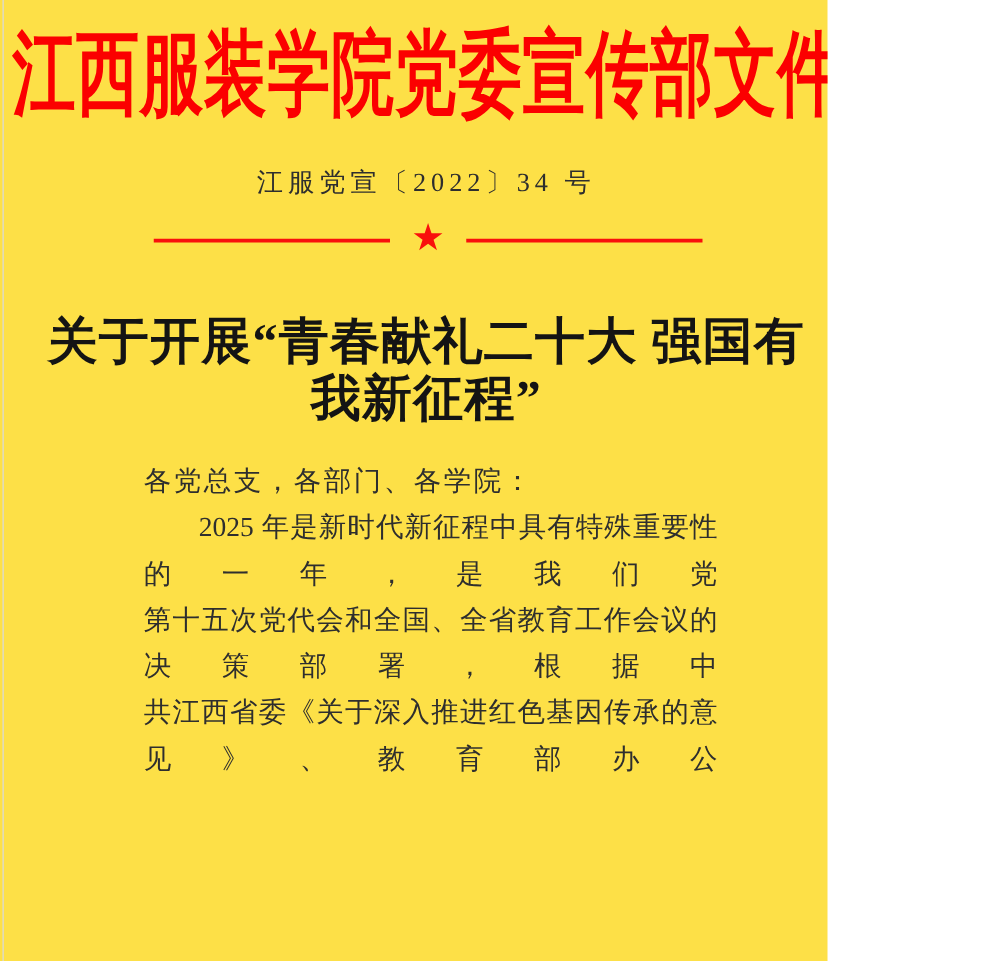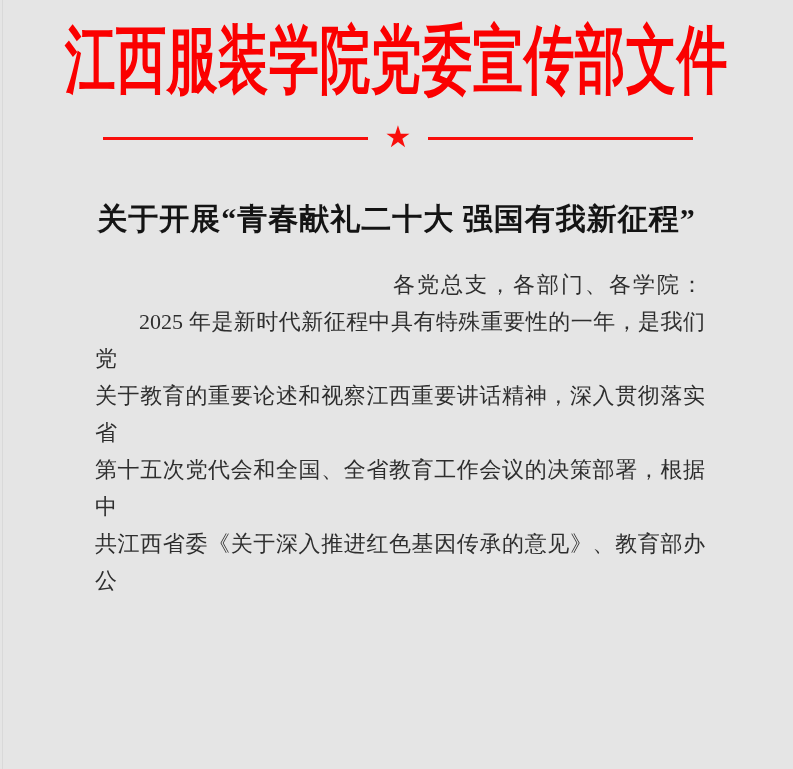--- a/index.html
+++ b/index.html
@@ -1,23 +1,24 @@
 <!DOCTYPE html>
 <html><head>
 <meta charset="utf-8">
 <style>
   * { margin: 0; padding: 0; box-sizing: border-box; }
   html, body { background: #ffffff; }
   .page {
     position: relative;
-    width: 793px;
+    width: 662px;
     height: 769px;
-    background: #e5e5e5;
+    background: #fde047;
     overflow: hidden;
     font-family: "Liberation Serif", "DejaVu Serif", serif;
+    padding-left: 20px;
   }
   .edge-shadow {
     position: absolute;
     left: 2px; top: 0;
     width: 1px; height: 100%;
     background: #d9d9d9;
   }
   
   .red-head {
     margin-top: 16px;
@@ -61,35 +62,35 @@
     color: #f90f0c;
     font-size: 30px;
     line-height: 1;
     margin: 0 17px;
     padding-bottom: 3px;
   }
   
   .title {
     margin-top: 42px;
     text-align: center;
-    font-size: 30px;
+    font-size: 40px;
     font-weight: 700;
     color: #141414;
     line-height: 46px;
     letter-spacing: 1px;
   }
   
   .body {
     margin: 24px 88px 0 95px;
     font-size: 22px;
     color: #2e2e2e;
     line-height: 37px;
   }
   .salutation {
-    text-align: right;
+    text-align: left;
     letter-spacing: 2px;
   }
   .para-line {
     text-align: justify;
     text-align-last: justify;
     text-justify: inter-character;
   }
   .para-line:first-child {
     text-indent: 2em;
   }
@@ -97,33 +98,33 @@
 </head>
 <body>
 
 <div class="page">
   <div class="edge-shadow"></div>
 
   <div class="red-head">
     <div class="org">江西服装学院党委宣传部文件</div>
   </div>
 
+  <div class="doc-no">江服党宣〔2022〕34 号</div>
 
   <div class="divider">
     <span class="rule"></span>
     <span class="star">★</span>
     <span class="rule"></span>
   </div>
 
   <div class="title">
     <div>关于开展“青春献礼二十大 强国有我新征程”</div>
   </div>
 
   <div class="body">
     <div class="salutation">各党总支，各部门、各学院：</div>
     <div class="para">
         <div class="para-line">2025 年是新时代新征程中具有特殊重要性的一年，是我们党</div>
-        <div class="para-line">关于教育的重要论述和视察江西重要讲话精神，深入贯彻落实省</div>
         <div class="para-line">第十五次党代会和全国、全省教育工作会议的决策部署，根据中</div>
         <div class="para-line">共江西省委《关于深入推进红色基因传承的意见》、教育部办公</div>
       </div>
   </div>
 </div>
 
 </body></html>

